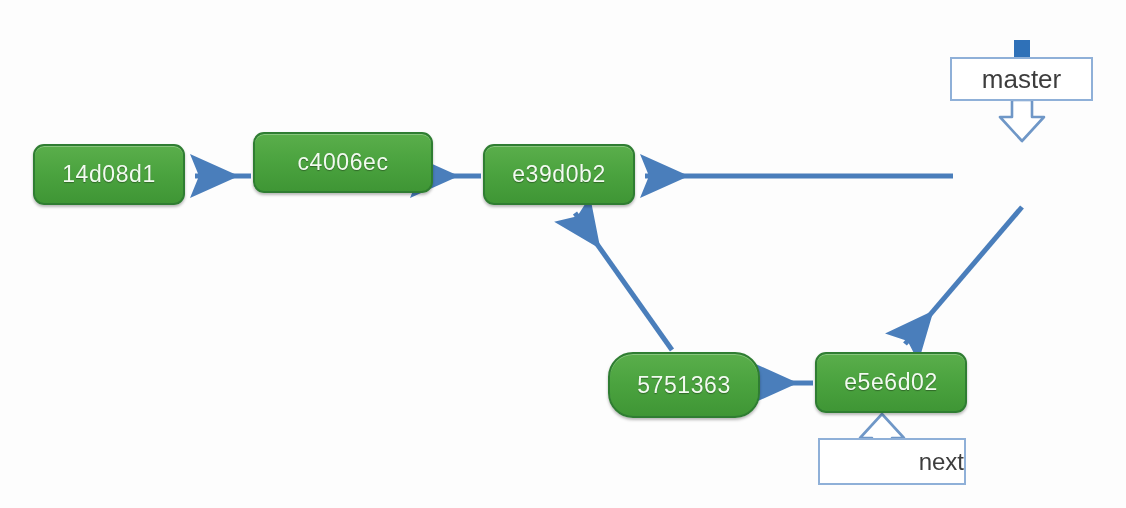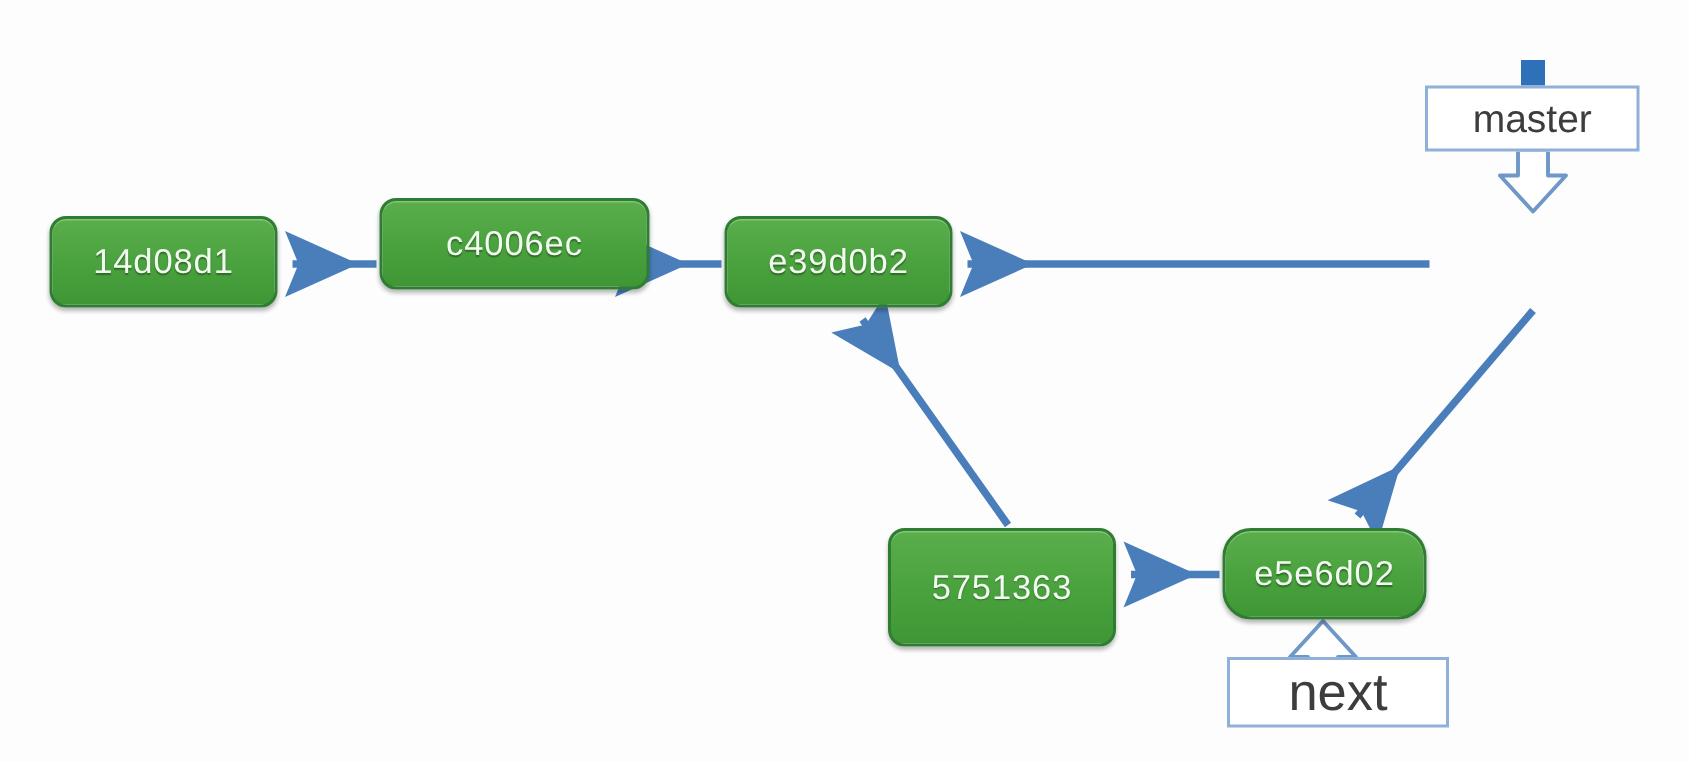--- a/index.html
+++ b/index.html
@@ -63,21 +63,22 @@
     display: flex;
     align-items: center;
     justify-content: center;
     color: #3d3d3d;
     font-size: 26px;
     font-weight: normal;
     z-index: 3;
   }
   .ref-branch.next-label {
     border: 2px solid #8fb0d8;
-    font-size: 35px;
+    font-size: 24px;
+    justify-content: flex-end;
   }
 </style>
 </head>
 <body>
 
 <div id="canvas">
 
   <svg id="edges" viewBox="0 0 1126 508">
     <defs>
       <marker id="arrowFilled" markerWidth="11" markerHeight="11" refX="9.4" refY="5.5" orient="auto" markerUnits="strokeWidth">
@@ -131,25 +132,25 @@
 
   <div class="commit-node" style="left:253px; top:132px; width:180px; height:61px;">
     <span>c4006ec</span>
   </div>
 
   <div class="commit-node" style="left:483px; top:144px; width:152px; height:61px;text-align:right;">
     <span>e39d0b2</span>
   </div>
 
 
-  <div class="commit-node" style="left:592px; top:352px; width:152px; height:79px;">
+  <div class="commit-node" style="left:608px; top:352px; width:152px; height:66px;border-radius:25px;">
     <span>5751363</span>
   </div>
 
-  <div class="commit-node" style="left:815px; top:352px; width:136px; height:61px;border-radius:19px;">
+  <div class="commit-node" style="left:815px; top:352px; width:152px; height:61px;">
     <span>e5e6d02</span>
   </div>
 
 
   <div class="ref-branch" style="left:950px; top:57px; width:143px; height:44px;">
     <span>master</span>
   </div>
 
   <div class="ref-branch next-label" style="left:818px; top:438px; width:148px; height:47px;">
     <span>next</span>

